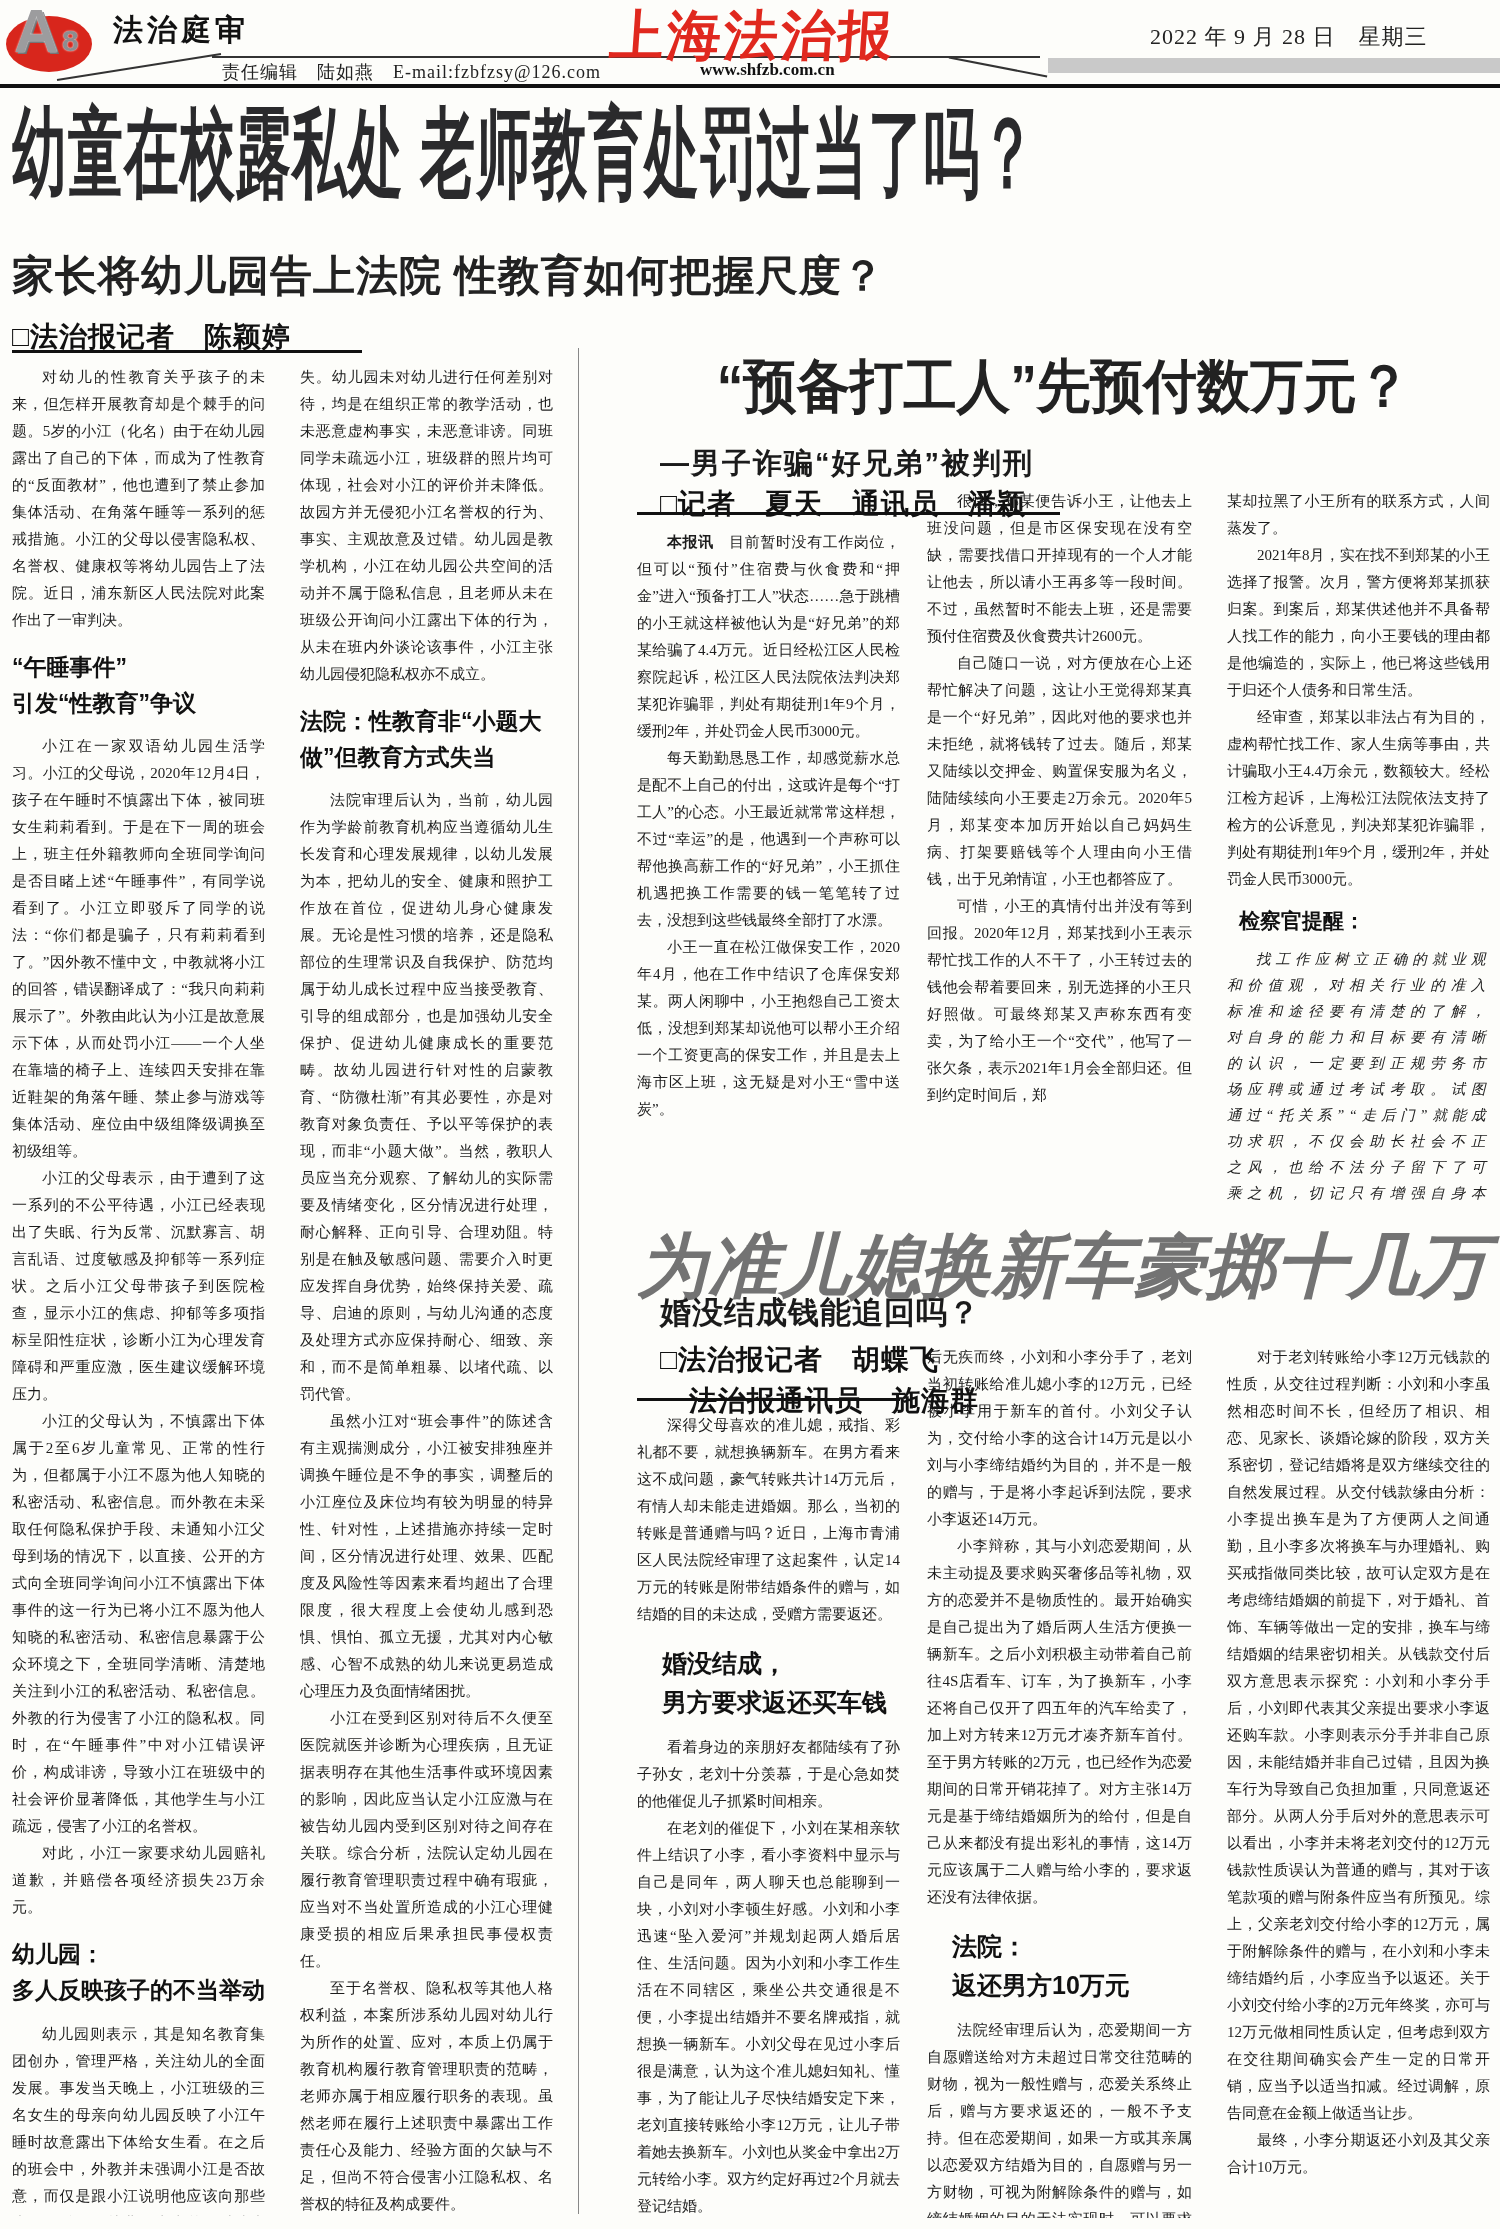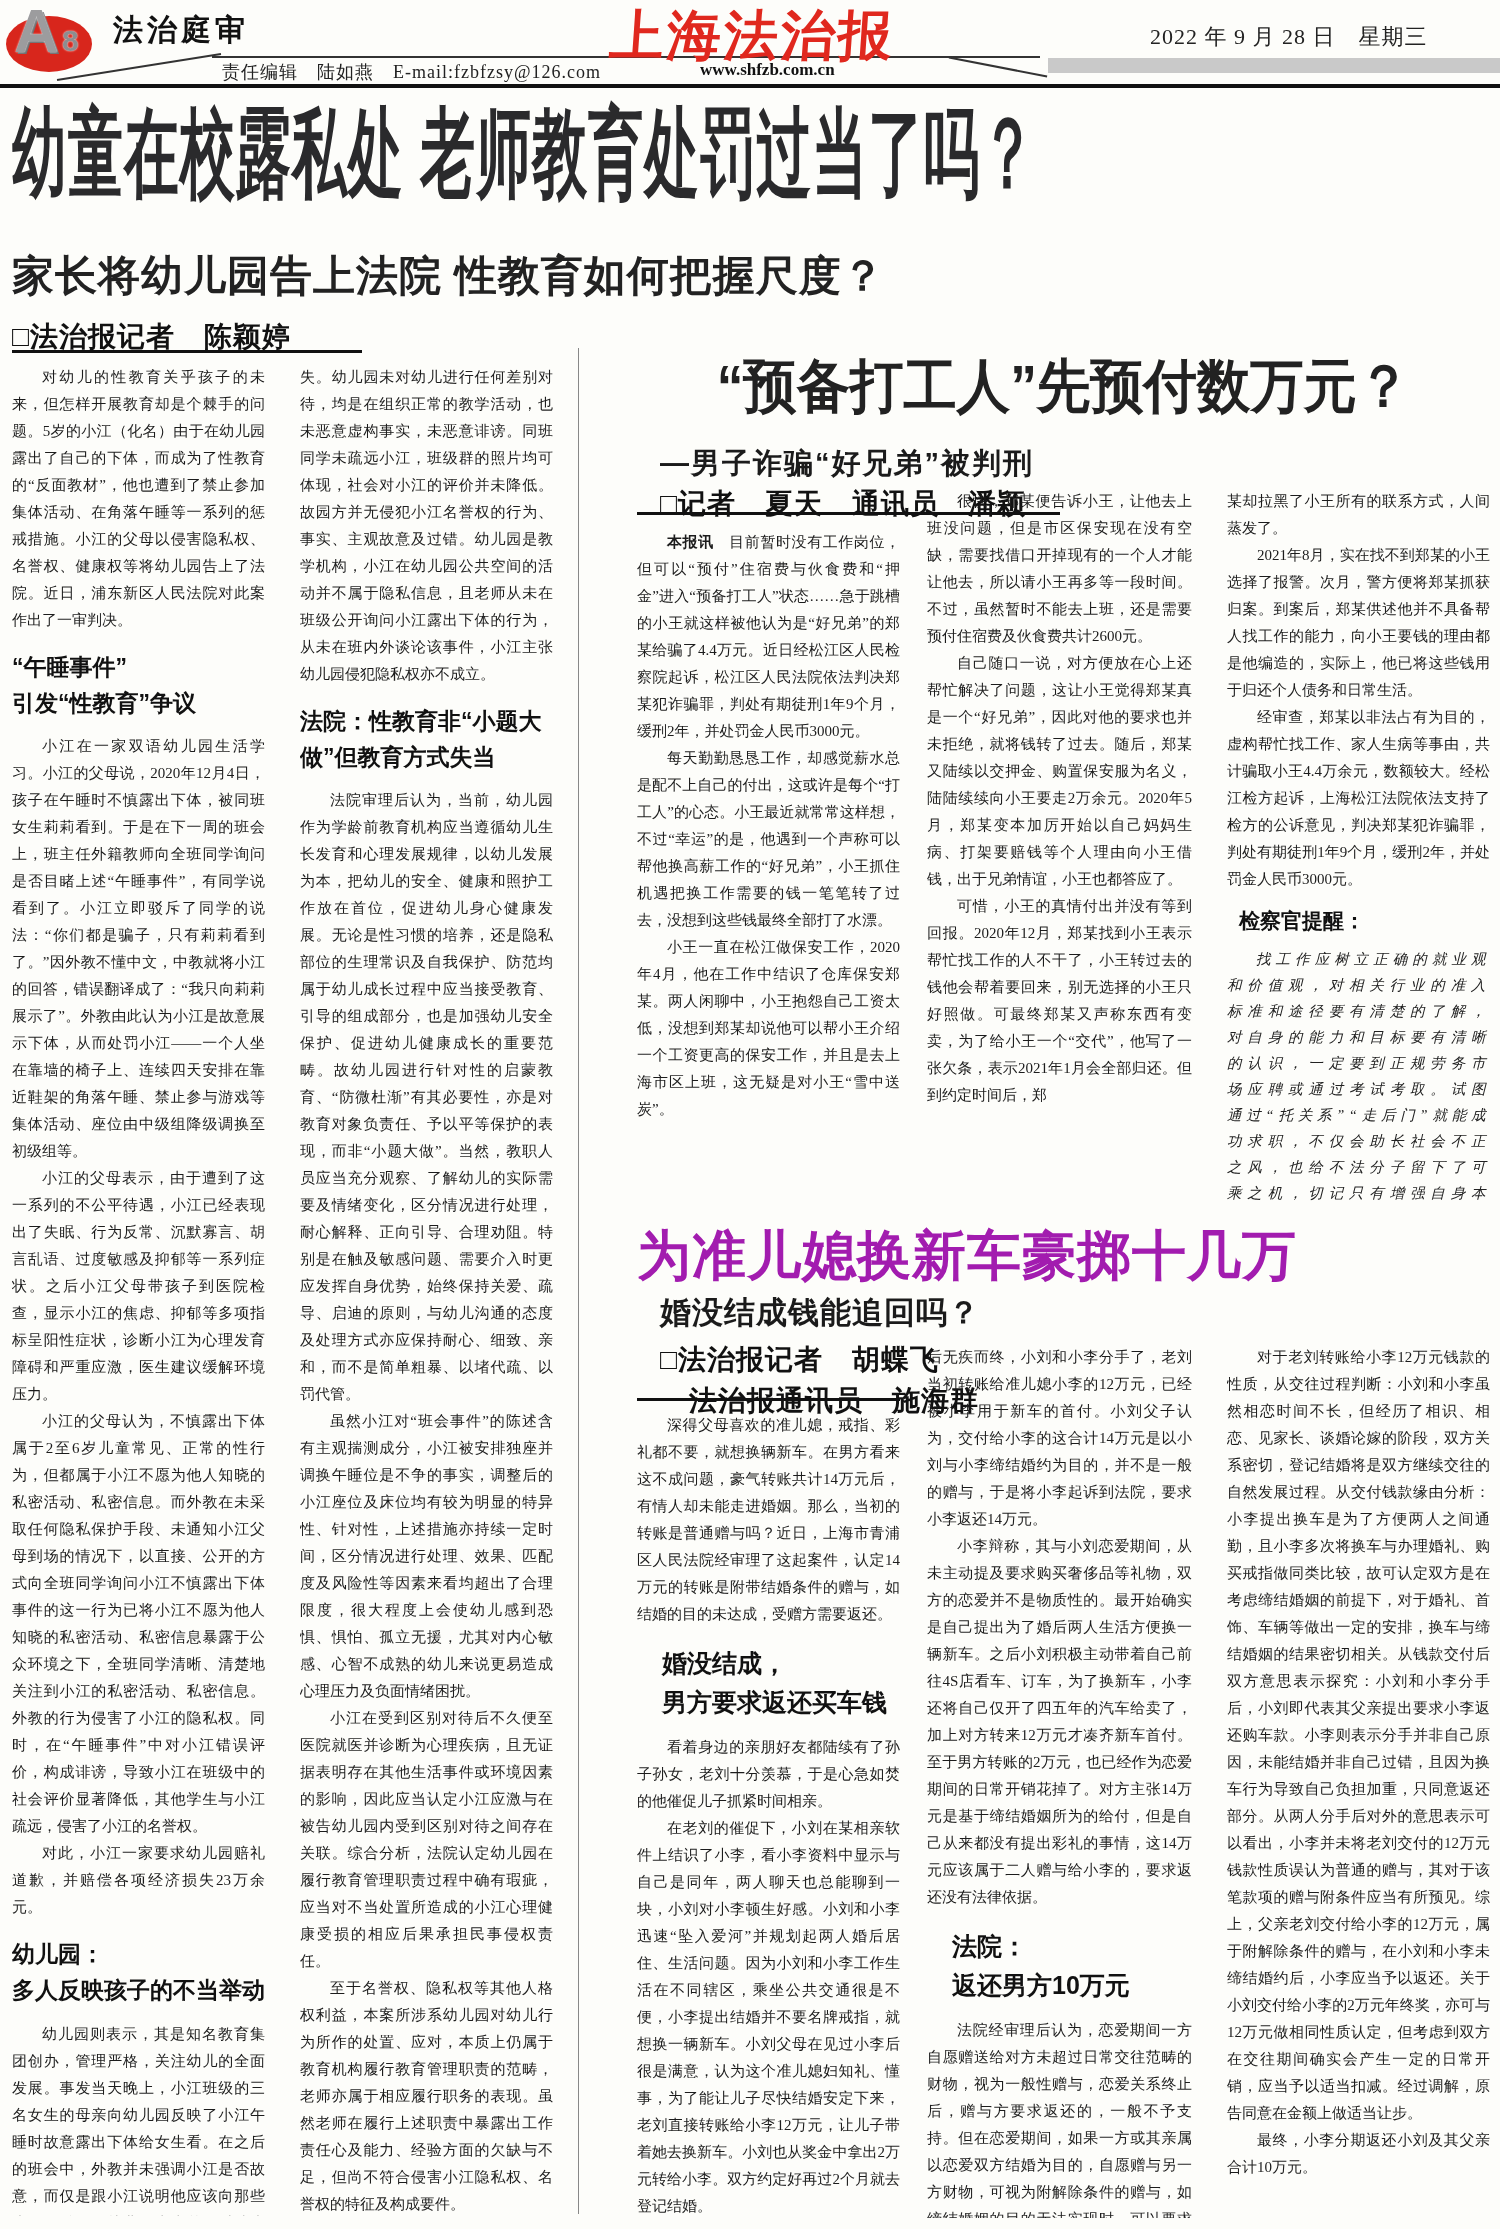--- a/index.html
+++ b/index.html
@@ -41,21 +41,21 @@
 
   .headline2{left:637px;top:348px;width:853px;text-align:center;font-family:"Liberation Sans",sans-serif;
              font-weight:900;font-size:58px;color:#222;white-space:nowrap;
              transform:scaleX(0.92);transform-origin:center top;}
   .subhead2{left:660px;top:444px;font-family:"Liberation Sans",sans-serif;font-weight:700;
             font-size:29px;color:#1b1b1b;letter-spacing:2px;}
   .byline2{left:660px;top:485px;}
   .byline-rule2{left:637px;top:512px;width:423px;height:3px;background:#111;}
 
   .headline3{left:637px;top:1220px;width:856px;font-family:"Liberation Sans",sans-serif;font-weight:900;
-             font-size:54px;color:#a21caf;white-space:nowrap;letter-spacing:1px;}
+             font-size:70px;color:#737373;white-space:nowrap;letter-spacing:1px;font-style:italic;}
   .subhead3{left:660px;top:1292px;font-family:"Liberation Sans",sans-serif;font-weight:900;
             font-size:31px;color:#1b1b1b;letter-spacing:1px;}
   .byline3{left:660px;top:1340px;line-height:1.45;}
   .byline-rule3{left:637px;top:1398px;width:263px;height:3px;background:#111;}
 
   
   .col{overflow:hidden;font-size:15px;line-height:27px;text-align:justify;color:#1c1c1c;}
   .col p{margin:0;}
   .col .para{text-indent:2em;}
   .col .cont{text-indent:0;}

